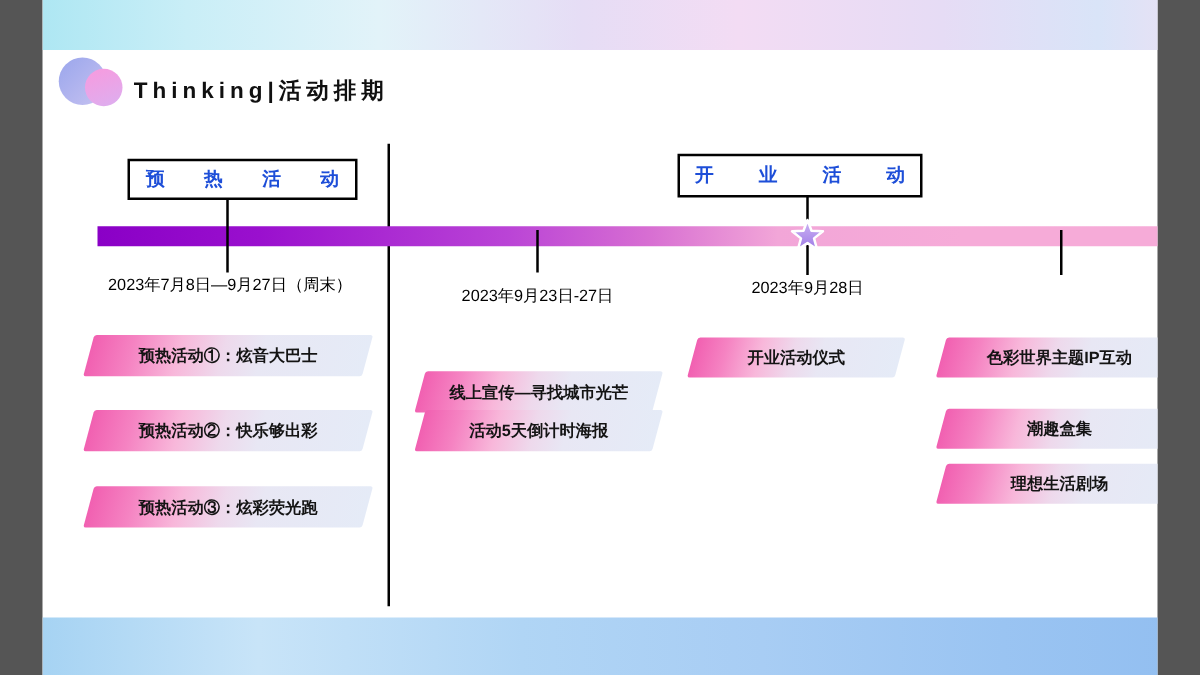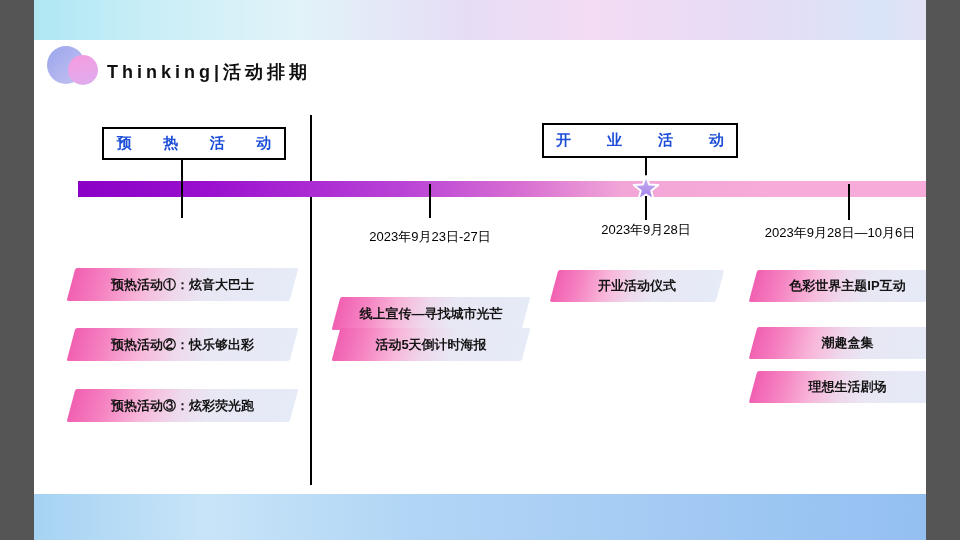--- a/index.html
+++ b/index.html
@@ -125,23 +125,23 @@
   <svg class="star" width="30" height="30" viewBox="0 0 30 30">
     <defs>
       <linearGradient id="starGrad" x1="0" y1="0" x2="0" y2="1">
         <stop offset="0" stop-color="#cdb4f4"></stop>
         <stop offset="1" stop-color="#9f7ce6"></stop>
       </linearGradient>
     </defs>
     <path d="M15,2 L18.23,10.55 L27.36,10.98 L20.23,16.7 L22.64,25.52 L15,20.5 L7.36,25.52 L9.77,16.7 L2.64,10.98 L11.77,10.55 Z" fill="url(#starGrad)" stroke="#ffffff" stroke-width="2" stroke-linejoin="round"></path>
   </svg>
 
+  <div class="date d1">2023年7月8日—9月27日（周末）</div>
   <div class="date d2">2023年9月23日-27日</div>
   <div class="date d3">2023年9月28日</div>
-  <div class="date d4">2023年9月28日—10月6日</div>
 
   <div class="item c1 r1">
     <div class="bg"></div>
     <div class="label">预热活动①：炫音大巴士</div>
   </div>
   <div class="item c1 r2">
     <div class="bg"></div>
     <div class="label">预热活动②：快乐够出彩</div>
   </div>
   <div class="item c1 r3">

